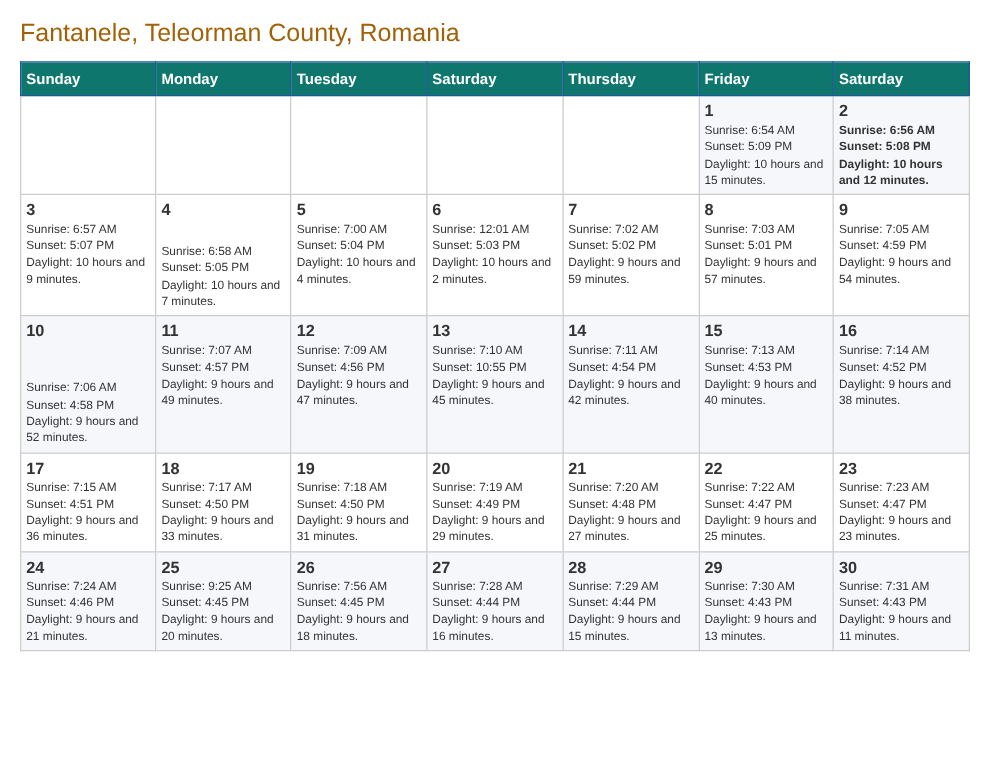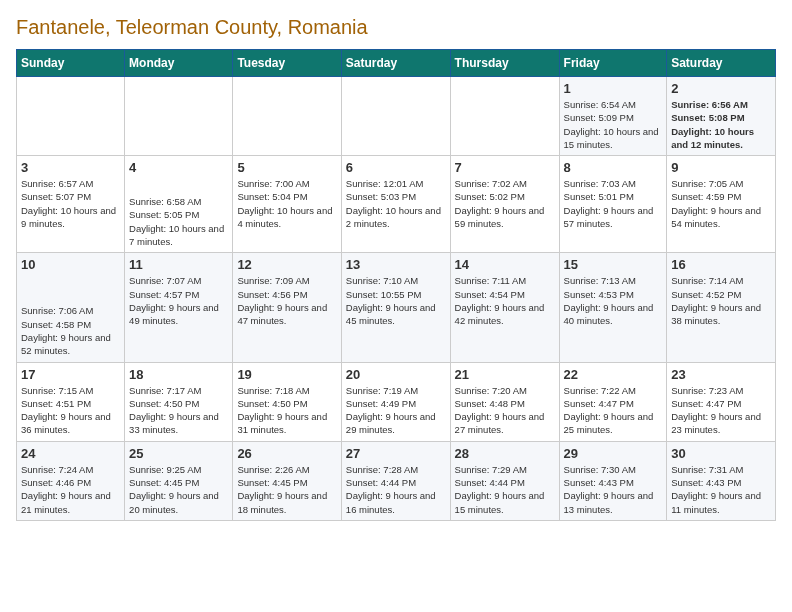--- a/index.html
+++ b/index.html
@@ -271,21 +271,21 @@
 Daylight: 9 hours and 21 minutes.</div>
         </td>
         <td>
           <span class="day-num">25</span>
           <div class="day-info" style="white-space: pre-line;">Sunrise: 9:25 AM
 Sunset: 4:45 PM
 Daylight: 9 hours and 20 minutes.</div>
         </td>
         <td>
           <span class="day-num">26</span>
-          <div class="day-info" style="white-space: pre-line;">Sunrise: 2:26 AM
+          <div class="day-info" style="white-space: pre-line;">Sunrise: 7:56 AM
 Sunset: 4:45 PM
 Daylight: 9 hours and 18 minutes.</div>
         </td>
         <td>
           <span class="day-num">27</span>
           <div class="day-info" style="white-space: pre-line;">Sunrise: 7:28 AM
 Sunset: 4:44 PM
 Daylight: 9 hours and 16 minutes.</div>
         </td>
         <td>

